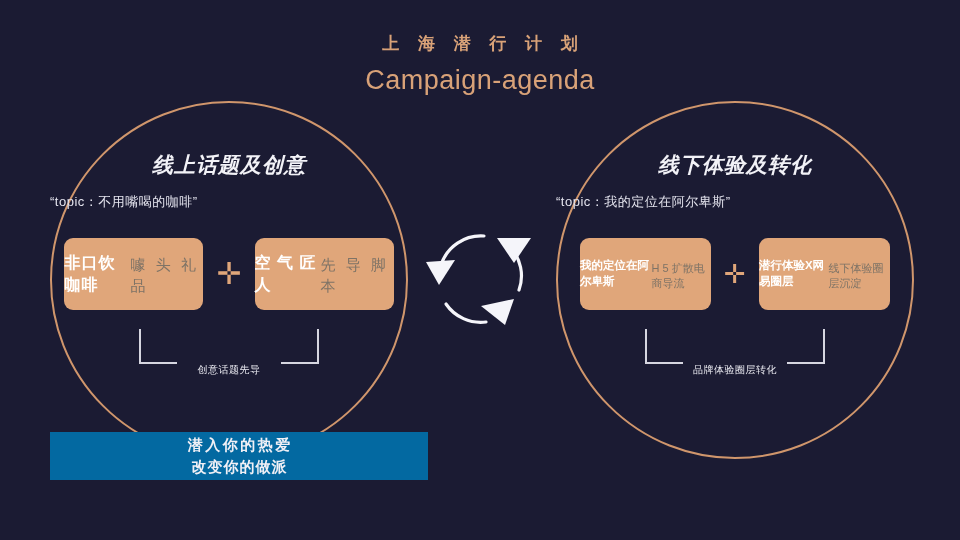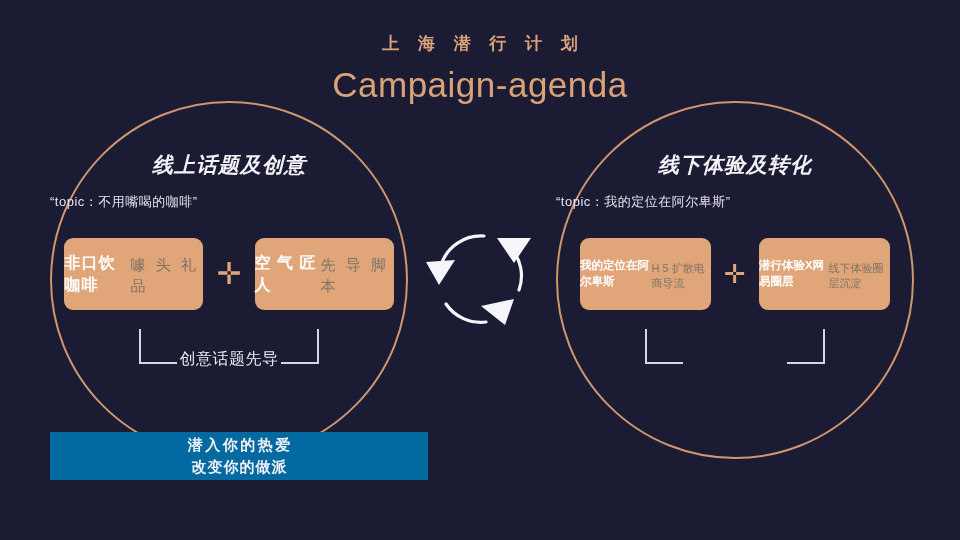--- a/index.html
+++ b/index.html
@@ -33,21 +33,21 @@
   .header-cn {
     font-size: 17px;
     letter-spacing: 7px;
     color: #d9a278;
     font-weight: bold;
     line-height: 1.2;
     text-indent: 7px;
   }
   .header-en {
     margin-top: 10px;
-    font-size: 35px;
+    font-size: 27px;
     color: #d9a278;
     letter-spacing: 0.5px;
     font-weight: normal;
     line-height: 1.2;
   }
 
   
   .circle {
     position: absolute;
     width: 358px;
@@ -169,25 +169,25 @@
   .br-base-l, .br-base-r {
     position: absolute;
     bottom: 11px;
     height: 2px;
     background: #d6d6e0;
   }
   .br-base-l { left: 0;  width: 38px; }
   .br-base-r { right: 0; width: 38px; }
   .br-label {
     position: absolute;
-    bottom: 8px;
+    bottom: 0;
     left: 0;
     width: 100%;
     text-align: center;
-    font-size: 16px;
+    font-size: 10px;
     color: #e9e9f0;
     letter-spacing: 0.5px;
     line-height: 1;
   }
 
   
   .tagline {
     position: absolute;
     text-align: center;
     font-size: 15px;
@@ -266,20 +266,21 @@
         <div class="kbox-sub">线下体验圈层沉淀</div>
       </div>
     </div>
 
     <div class="bracket">
       <div class="bracket-inner">
         <div class="br-arm br-arm-l"></div>
         <div class="br-arm br-arm-r"></div>
         <div class="br-base-l"></div>
         <div class="br-base-r"></div>
+        <div class="br-label">品牌体验圈层转化</div>
       </div>
     </div>
   </div>
 
   <div class="tagline tagline-left">
     <div class="tag-line1">潜入你的热爱</div>
     <div class="tag-line2">改变你的做派</div>
   </div>
 
   <div class="cycle">

